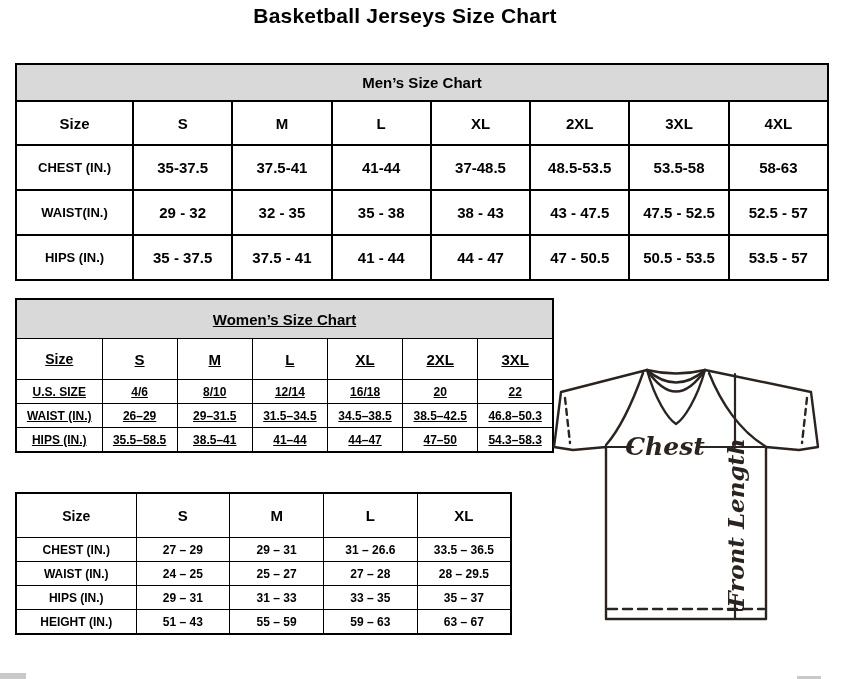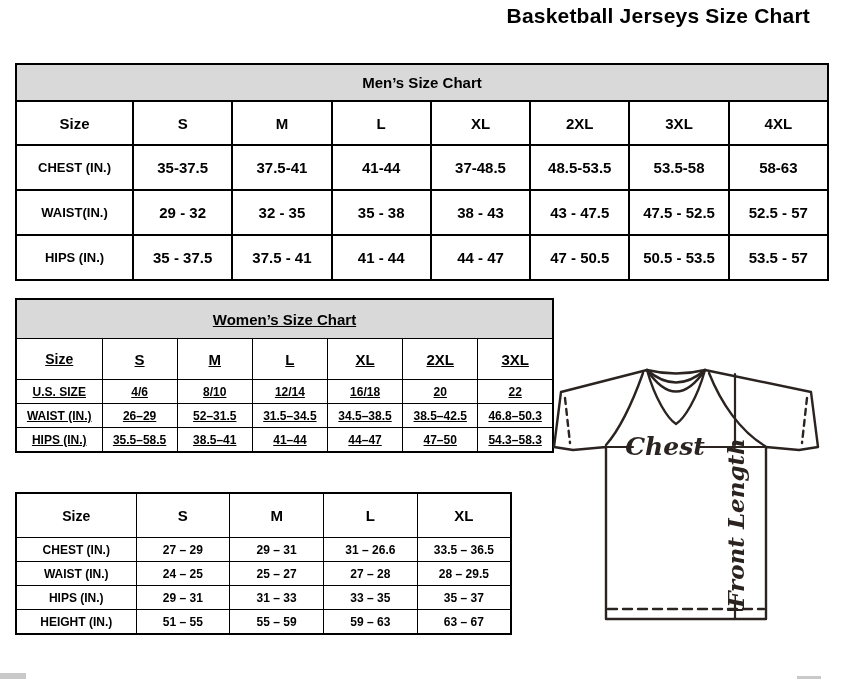--- a/index.html
+++ b/index.html
@@ -3,21 +3,21 @@
 <meta charset="utf-8">
 <style>
   html,body{margin:0;padding:0;}
   body{
     width:843px;height:679px;position:relative;background:#ffffff;
     font-family:"Liberation Sans",sans-serif;color:#000;overflow:hidden;
   }
   .canvas{position:absolute;inset:0;}
   .title{
     position:absolute;top:4px;left:0;width:810px;margin:0;
-    text-align:right;font-size:21px;font-weight:bold;letter-spacing:.2px;
+    text-align:center;font-size:21px;font-weight:bold;letter-spacing:.2px;
   }
   
   .sizetbl{position:absolute;border-collapse:collapse;table-layout:fixed;background:#fff;}
   .sizetbl td{
     border:1px solid #000;text-align:center;vertical-align:middle;
     font-weight:bold;padding:0;overflow:hidden;white-space:nowrap;
   }
   .band td{background:#d9d9d9;font-size:16px;}
   
   .mens{left:15px;top:63px;width:814px;}
@@ -131,21 +131,21 @@
       <td>4/6</td>
       <td>8/10</td>
       <td>12/14</td>
       <td>16/18</td>
       <td>20</td>
       <td>22</td>
     </tr>
     <tr class="datarow">
       <td class="lbl">WAIST (IN.)</td>
       <td>26–29</td>
-      <td>52–31.5</td>
+      <td>29–31.5</td>
       <td>31.5–34.5</td>
       <td>34.5–38.5</td>
       <td>38.5–42.5</td>
       <td>46.8–50.3</td>
     </tr>
     <tr class="datarow">
       <td class="lbl">HIPS (IN.)</td>
       <td>35.5–58.5</td>
       <td>38.5–41</td>
       <td>41–44</td>
@@ -184,21 +184,21 @@
     </tr>
     <tr class="datarow">
       <td class="lbl">HIPS (IN.)</td>
       <td>29 – 31</td>
       <td>31 – 33</td>
       <td>33 – 35</td>
       <td>35 – 37</td>
     </tr>
     <tr class="datarow">
       <td class="lbl">HEIGHT (IN.)</td>
-      <td>51 – 55</td>
+      <td>51 – 43</td>
       <td>55 – 59</td>
       <td>59 – 63</td>
       <td>63 – 67</td>
     </tr>
   </tbody>
     </table>
 
   <div class="jersey">
     <svg viewBox="0 0 286 270" xmlns="http://www.w3.org/2000/svg">
       <g fill="none" stroke="#2b2320" stroke-width="2.4" stroke-linejoin="round" stroke-linecap="round">

